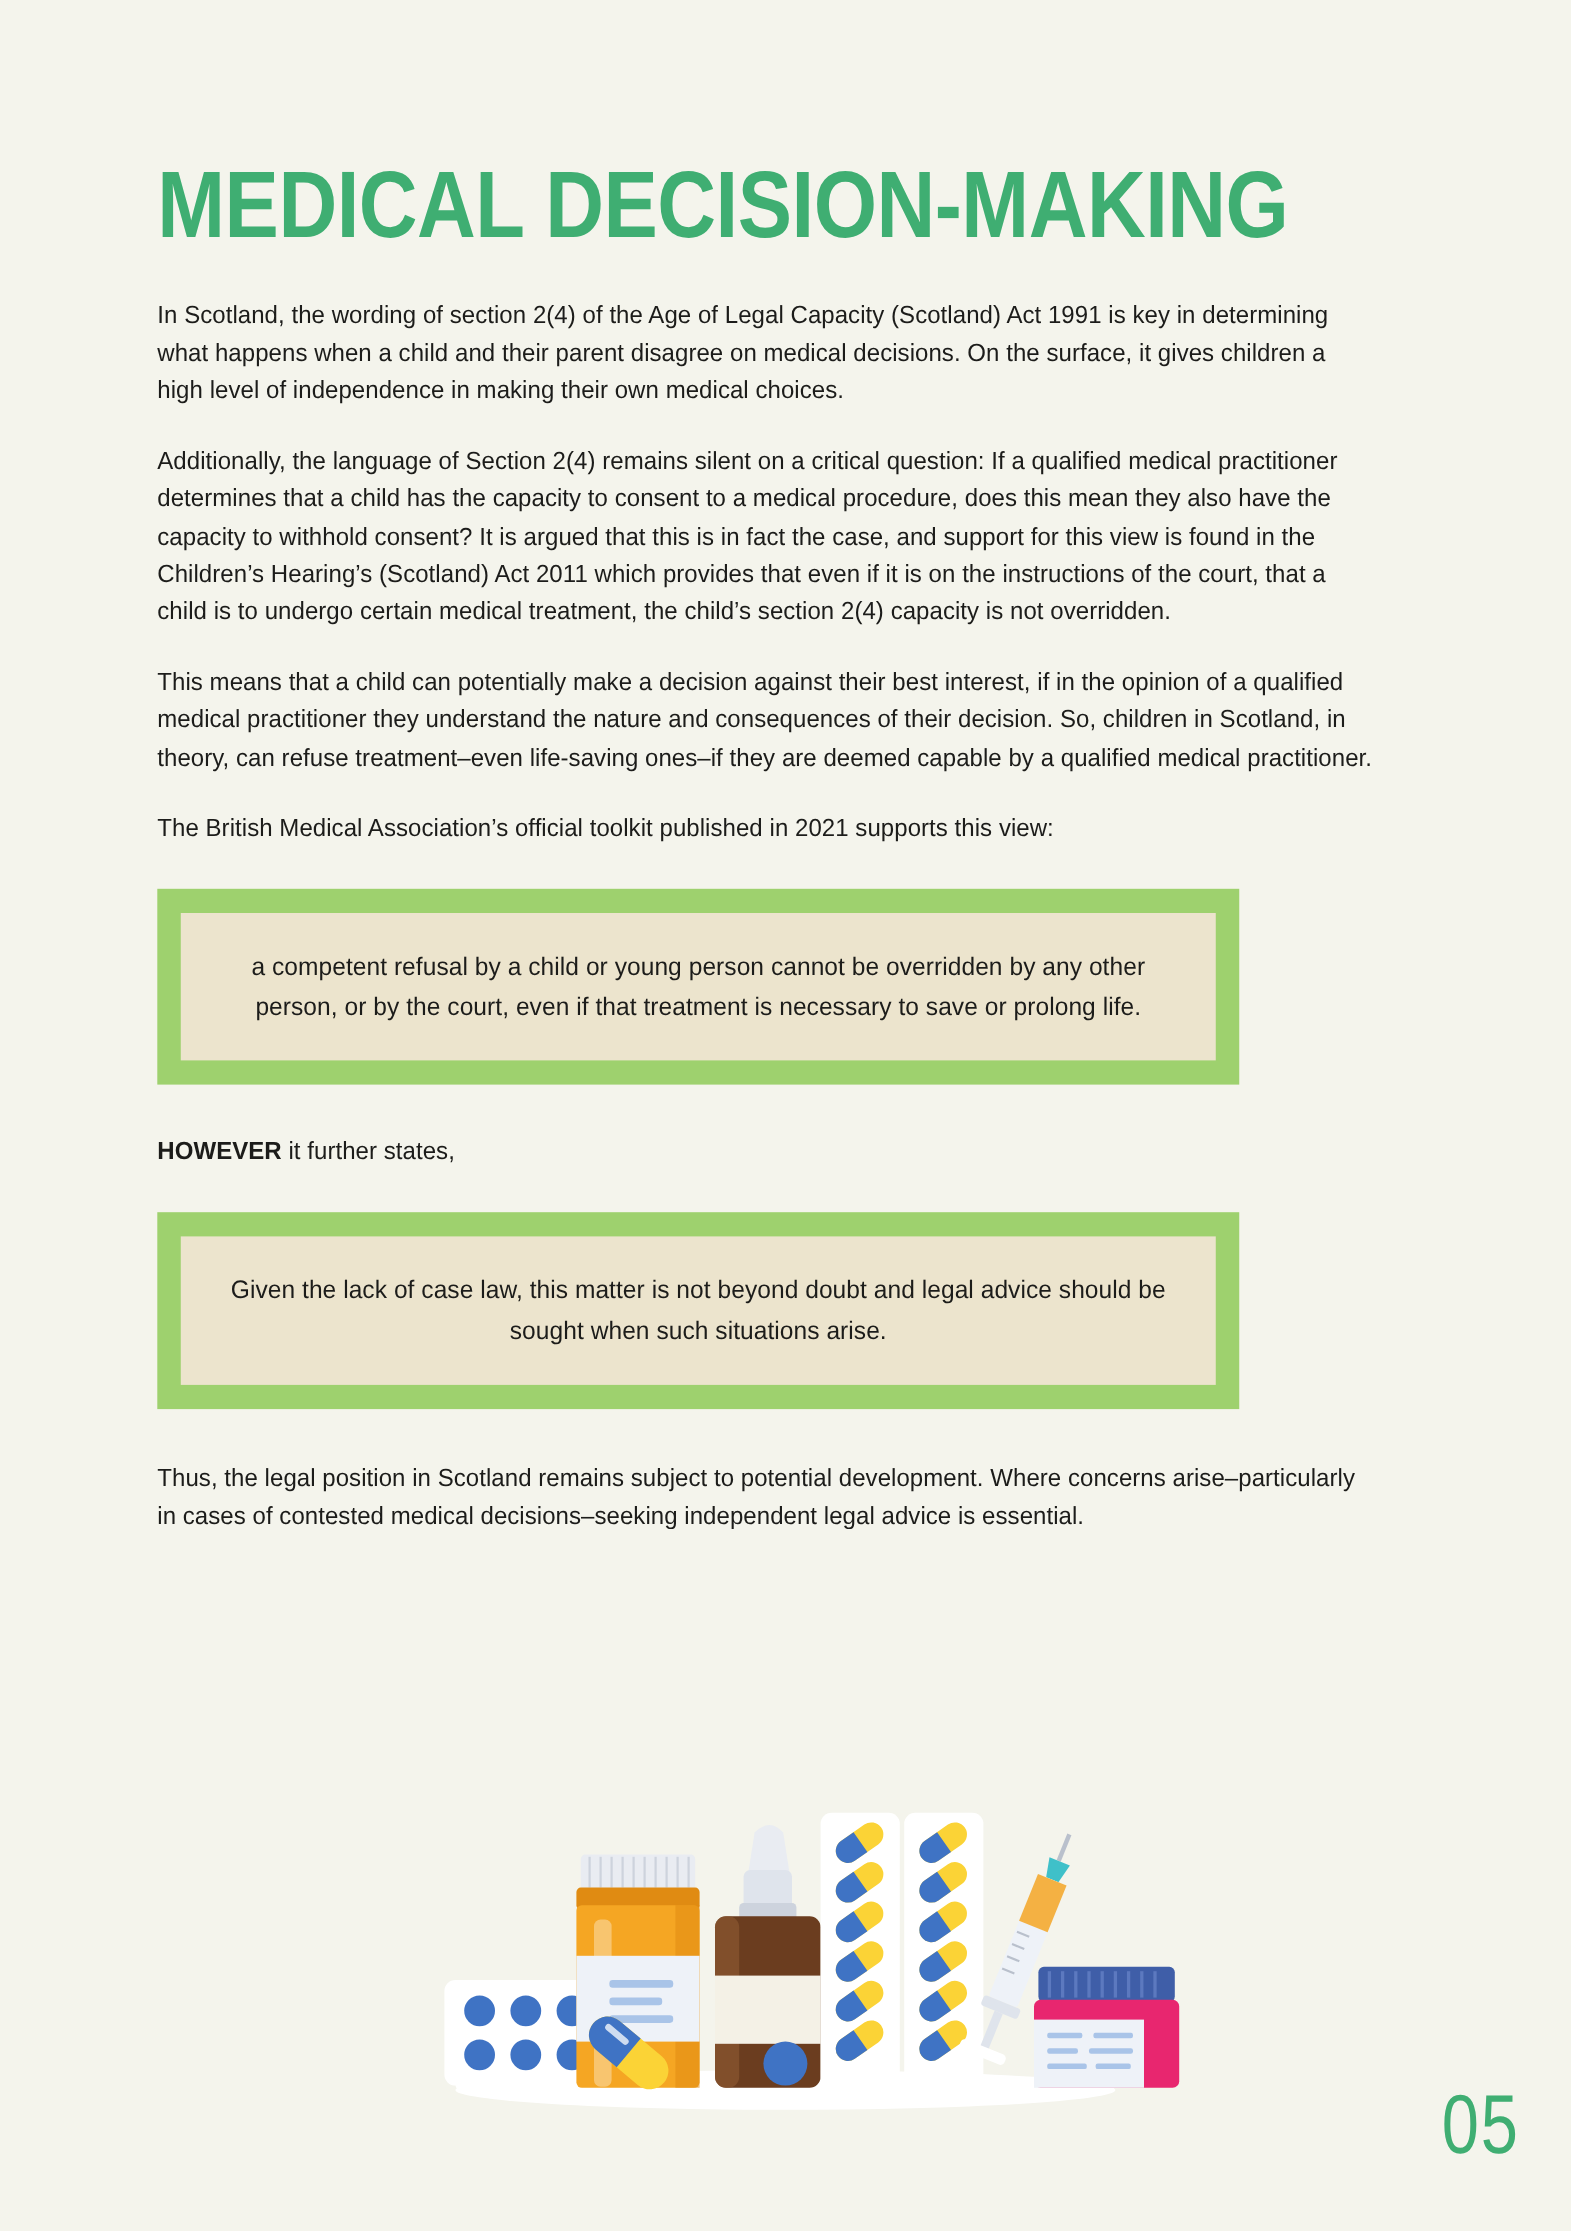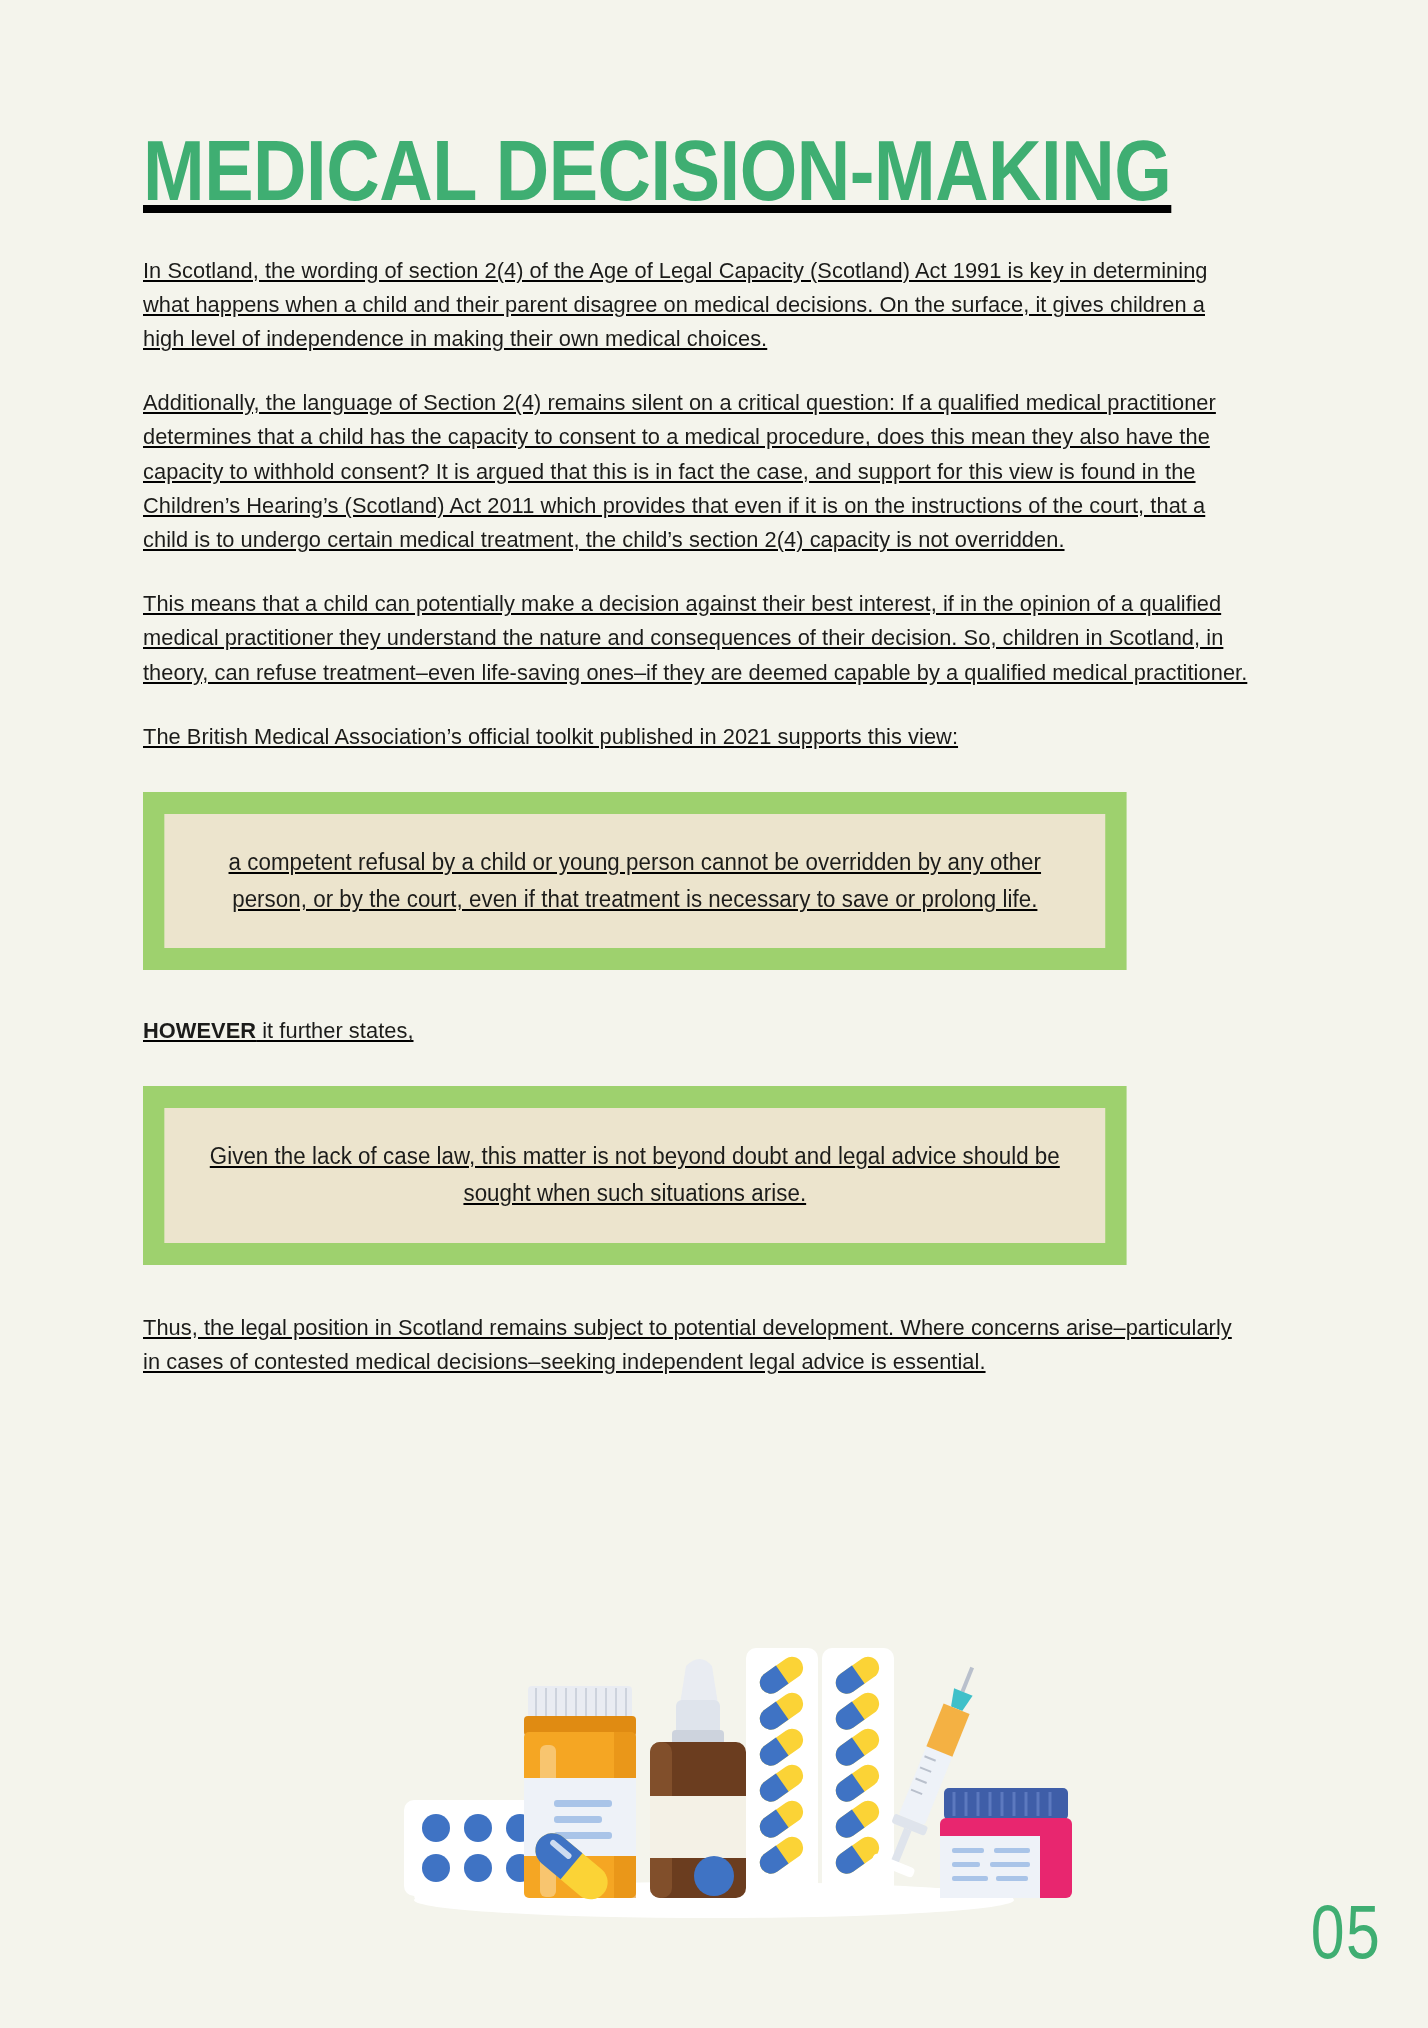--- a/index.html
+++ b/index.html
@@ -19,23 +19,22 @@
   .page {
     position: relative;
     width: 1428px;
     height: 2028px;
     background: #f4f4ec;
   }
 
   .content {
     position: absolute;
     left: 143px;
-    top: 0;
+    top: 16px;
     width: 1142px;
-    text-decoration: underline;
   }
 
   
   .title {
     font-family: "Liberation Sans Narrow", "Liberation Sans", sans-serif;
     font-weight: 700;
     font-size: 86px;
     line-height: 0.95;
     letter-spacing: -0.5px;
     color: #3fae72;

